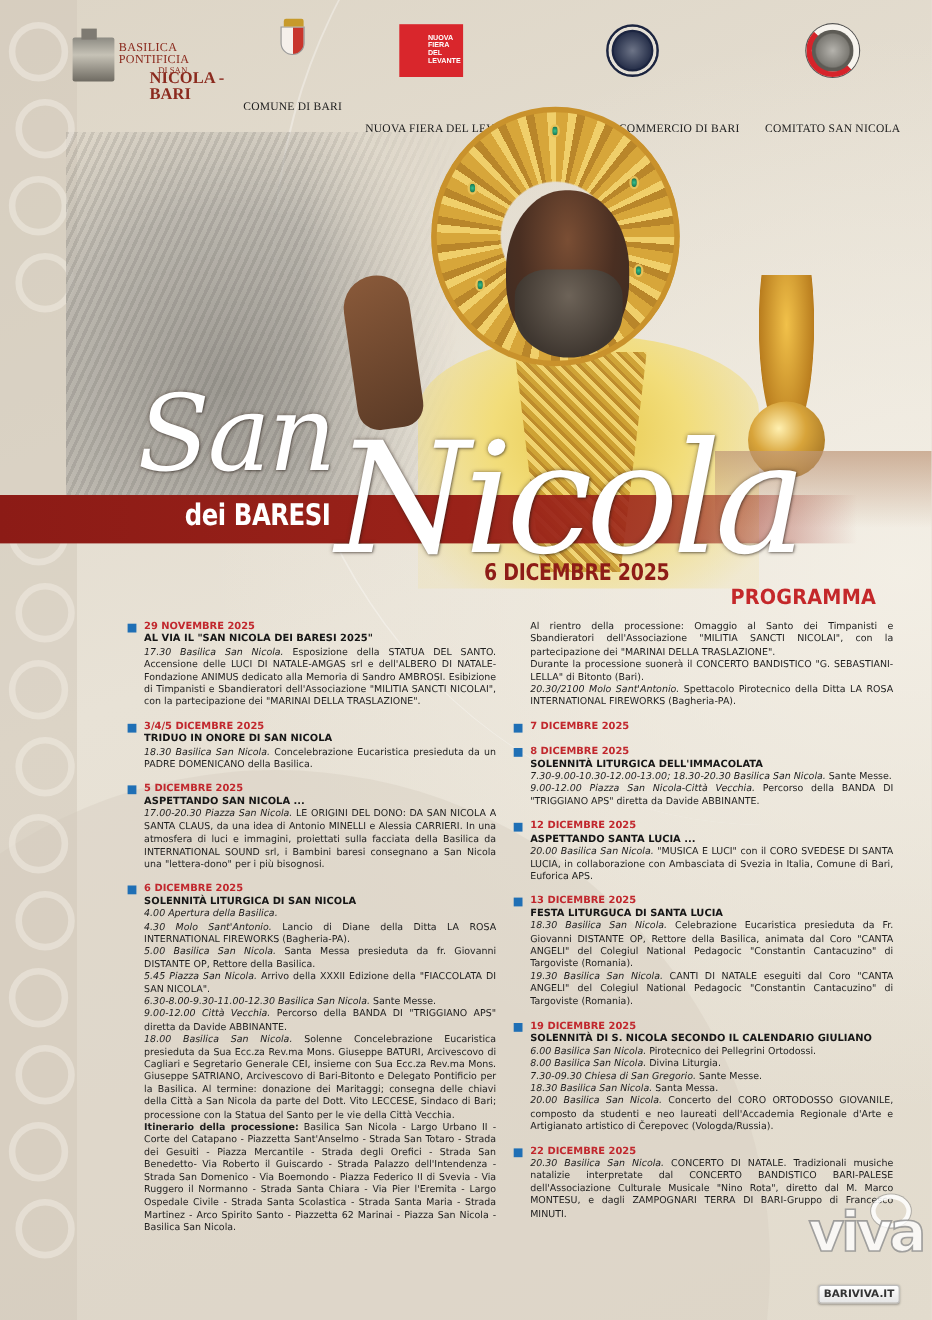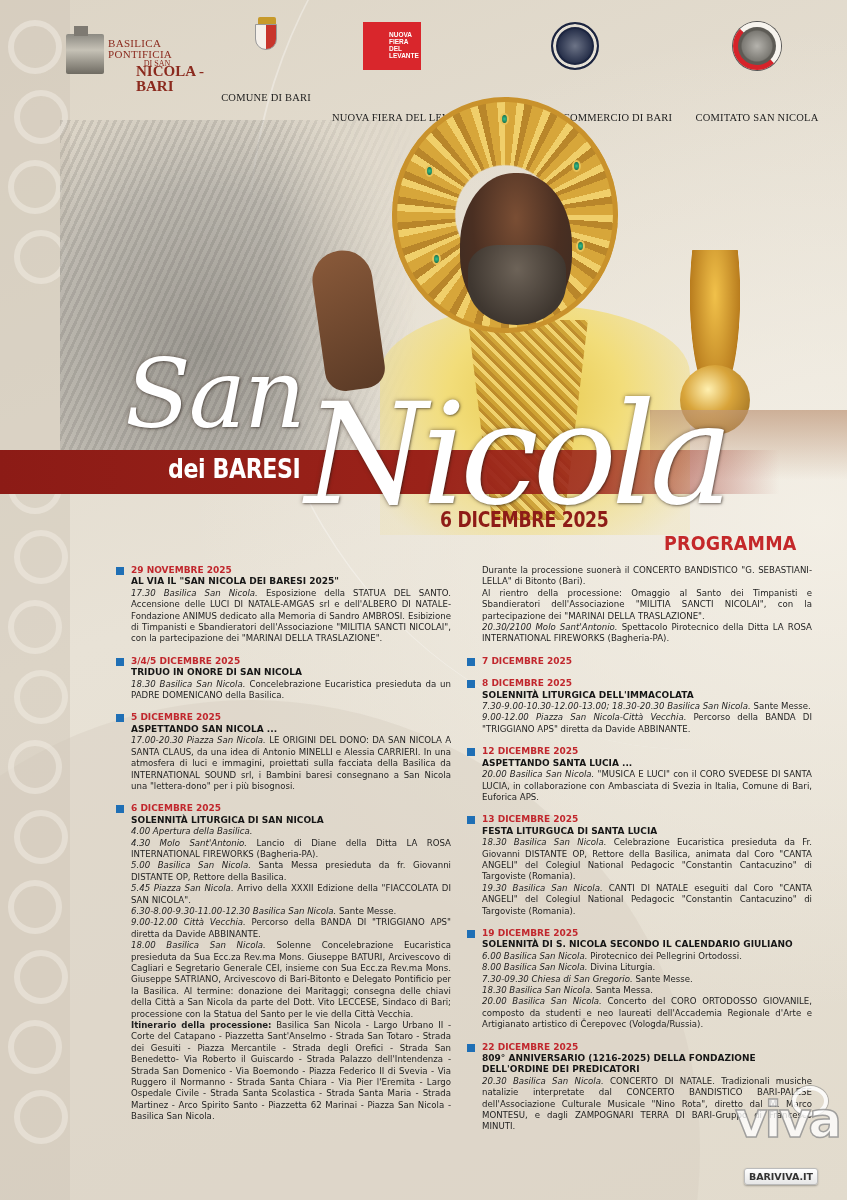--- a/index.html
+++ b/index.html
@@ -354,22 +354,22 @@
     <p><span class="place">5.45 Piazza San Nicola.</span><span> Arrivo della XXXII Edizione della "FIACCOLATA DI SAN NICOLA".</span></p>
     <p><span class="place">6.30-8.00-9.30-11.00-12.30 Basilica San Nicola.</span><span> Sante Messe.</span></p>
     <p><span class="place">9.00-12.00 Città Vecchia.</span><span> Percorso della BANDA DI "TRIGGIANO APS" diretta da Davide ABBINANTE.</span></p>
     <p><span class="place">18.00 Basilica San Nicola.</span><span> Solenne Concelebrazione Eucaristica presieduta da Sua Ecc.za Rev.ma Mons. Giuseppe BATURI, Arcivescovo di Cagliari e Segretario Generale CEI, insieme con Sua Ecc.za Rev.ma Mons. Giuseppe SATRIANO, Arcivescovo di Bari-Bitonto e Delegato Pontificio per la Basilica. Al termine: donazione dei Maritaggi; consegna delle chiavi della Città a San Nicola da parte del Dott. Vito LECCESE, Sindaco di Bari; processione con la Statua del Santo per le vie della Città Vecchia.</span></p>
     <p><span class="strong">Itinerario della processione:</span><span> Basilica San Nicola - Largo Urbano II - Corte del Catapano - Piazzetta Sant'Anselmo - Strada San Totaro - Strada dei Gesuiti - Piazza Mercantile - Strada degli Orefici - Strada San Benedetto- Via Roberto il Guiscardo - Strada Palazzo dell'Intendenza - Strada San Domenico - Via Boemondo - Piazza Federico II di Svevia - Via Ruggero il Normanno - Strada Santa Chiara - Via Pier l'Eremita - Largo Ospedale Civile - Strada Santa Scolastica - Strada Santa Maria - Strada Martinez - Arco Spirito Santo - Piazzetta 62 Marinai - Piazza San Nicola - Basilica San Nicola.</span></p>
   </div>
 </div>
 
 <div class="col col-right">
   <div class="event">
+    <p>Al rientro della processione: Omaggio al Santo dei Timpanisti e Sbandieratori dell'Associazione "MILITIA SANCTI NICOLAI", con la partecipazione dei "MARINAI DELLA TRASLAZIONE".</p>
     <p>Durante la processione suonerà il CONCERTO BANDISTICO "G. SEBASTIANI-LELLA" di Bitonto (Bari).</p>
-    <p>Al rientro della processione: Omaggio al Santo dei Timpanisti e Sbandieratori dell'Associazione "MILITIA SANCTI NICOLAI", con la partecipazione dei "MARINAI DELLA TRASLAZIONE".</p>
     <p><span class="place">20.30/2100 Molo Sant'Antonio.</span><span> Spettacolo Pirotecnico della Ditta LA ROSA INTERNATIONAL FIREWORKS (Bagheria-PA).</span></p>
   </div>
   <div class="event">
     <span class="bullet"></span>
     <div class="date">7 DICEMBRE 2025</div>
   </div>
   <div class="event">
     <span class="bullet"></span>
     <div class="date">8 DICEMBRE 2025</div>
     <div class="title">SOLENNITÀ LITURGICA DELL'IMMACOLATA</div>
@@ -395,20 +395,19 @@
     <div class="title">SOLENNITÀ DI S. NICOLA SECONDO IL CALENDARIO GIULIANO</div>
     <p><span class="place">6.00 Basilica San Nicola.</span><span> Pirotecnico dei Pellegrini Ortodossi.</span></p>
     <p><span class="place">8.00 Basilica San Nicola.</span><span> Divina Liturgia.</span></p>
     <p><span class="place">7.30-09.30 Chiesa di San Gregorio.</span><span> Sante Messe.</span></p>
     <p><span class="place">18.30 Basilica San Nicola.</span><span> Santa Messa.</span></p>
     <p><span class="place">20.00 Basilica San Nicola.</span><span> Concerto del CORO ORTODOSSO GIOVANILE, composto da studenti e neo laureati dell'Accademia Regionale d'Arte e Artigianato artistico di Čerepovec (Vologda/Russia).</span></p>
   </div>
   <div class="event">
     <span class="bullet"></span>
     <div class="date">22 DICEMBRE 2025</div>
-    <div class="title">809° ANNIVERSARIO (1216-2025) DELLA FONDAZIONE DELL'ORDINE DEI PREDICATORI</div>
     <p><span class="place">20.30 Basilica San Nicola.</span><span> CONCERTO DI NATALE. Tradizionali musiche natalizie interpretate dal CONCERTO BANDISTICO BARI-PALESE dell'Associazione Culturale Musicale "Nino Rota", diretto dal M. Marco MONTESU, e dagli ZAMPOGNARI TERRA DI BARI-Gruppo di Francesco MINUTI.</span></p>
   </div>
 </div>
 
 <div class="watermark-ring"></div>
 <div class="watermark-viva">viva</div>
 <div class="watermark-tag">BARIVIVA.IT</div>
 
 </body></html>

